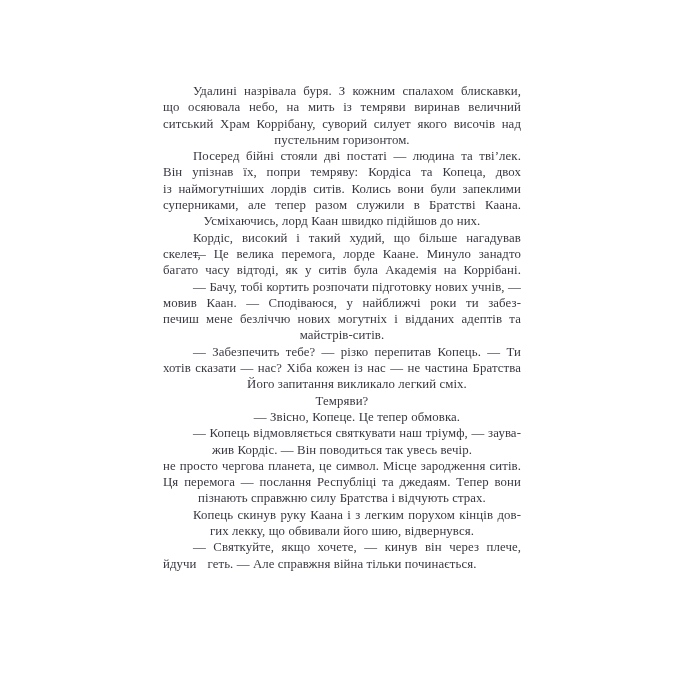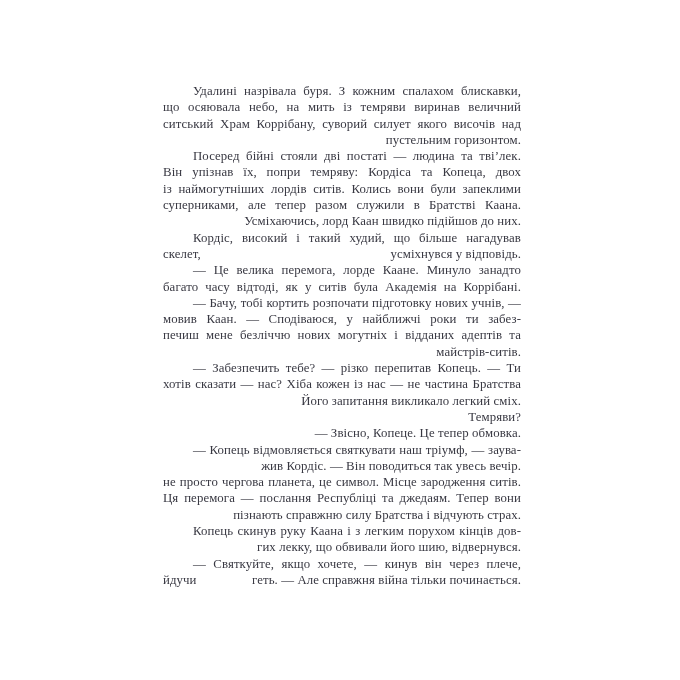--- a/index.html
+++ b/index.html
@@ -19,21 +19,21 @@
     position: absolute;
     left: 163px;
     top: 83px;
     width: 358px;
     font-size: 12.8px;
     line-height: 16.3px;
     color: #383842;
     letter-spacing: 0.1px;
   }
   .line {
-    text-align: right;
+    text-align: center;
     height: 16.3px;
     white-space: normal;
   }
   .line.just {
     text-align: justify;
     text-align-last: justify;
   }
   .line.indent {
     text-indent: 30px;
   }
@@ -46,21 +46,20 @@
       <div class="line indent just">Удалині назрівала буря. З кожним спалахом блискавки,</div>
       <div class="line just">що осяювала небо, на мить із темряви виринав величний</div>
       <div class="line just">ситський Храм Коррібану, суворий силует якого височів над</div>
       <div class="line">пустельним горизонтом.</div>
       <div class="line indent just">Посеред бійні стояли дві постаті — людина та тві’лек.</div>
       <div class="line just">Він упізнав їх, попри темряву: Кордіса та Копеца, двох</div>
       <div class="line just">із наймогутніших лордів ситів. Колись вони були запеклими</div>
       <div class="line just">суперниками, але тепер разом служили в Братстві Каана.</div>
       <div class="line">Усміхаючись, лорд Каан швидко підійшов до них.</div>
       <div class="line indent just">Кордіс, високий і такий худий, що більше нагадував скелет,</div>
-      <div class="line">усміхнувся у відповідь.</div>
       <div class="line indent just">— Це велика перемога, лорде Каане. Минуло занадто</div>
       <div class="line just">багато часу відтоді, як у ситів була Академія на Коррібані.</div>
       <div class="line indent just">— Бачу, тобі кортить розпочати підготовку нових учнів, —</div>
       <div class="line just">мовив Каан. — Сподіваюся, у найближчі роки ти забез-</div>
       <div class="line just">печиш мене безліччю нових могутніх і відданих адептів та</div>
       <div class="line">майстрів-ситів.</div>
       <div class="line indent just">— Забезпечить тебе? — різко перепитав Копець. — Ти</div>
       <div class="line just">хотів сказати — нас? Хіба кожен із нас — не частина Братства</div>
       <div class="line indent">Його запитання викликало легкий сміх.</div>
       <div class="line">Темряви?</div>

